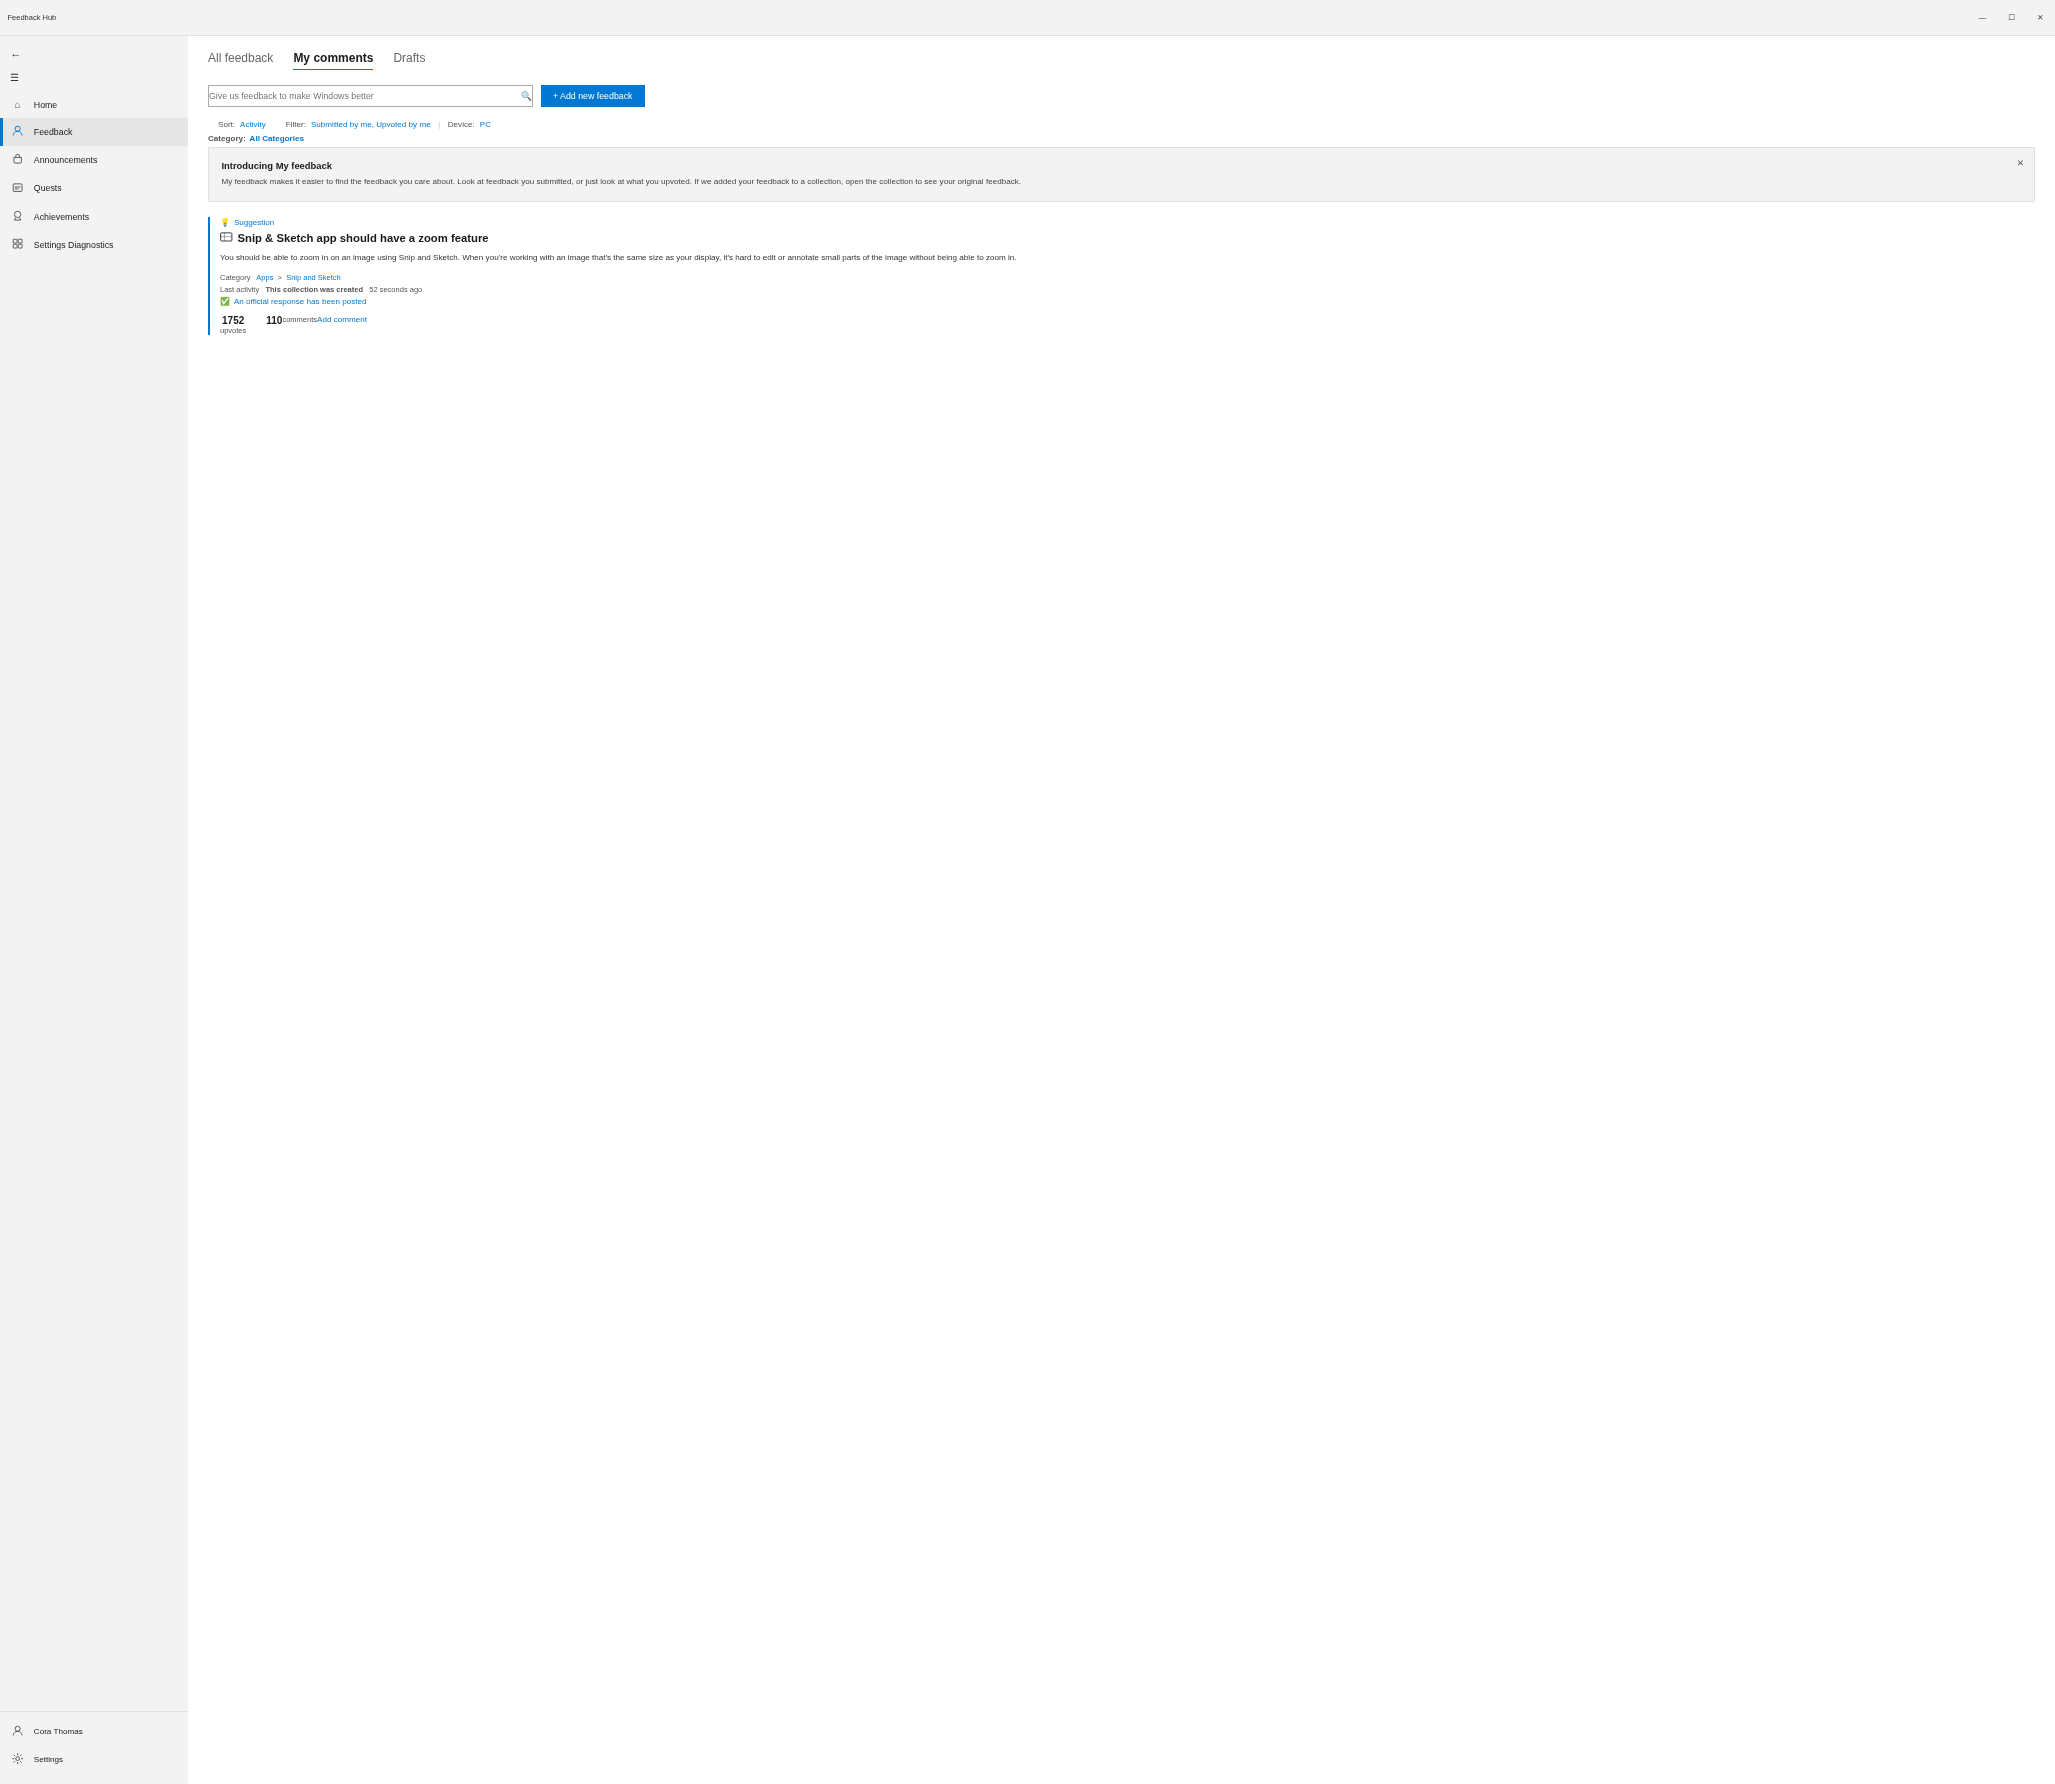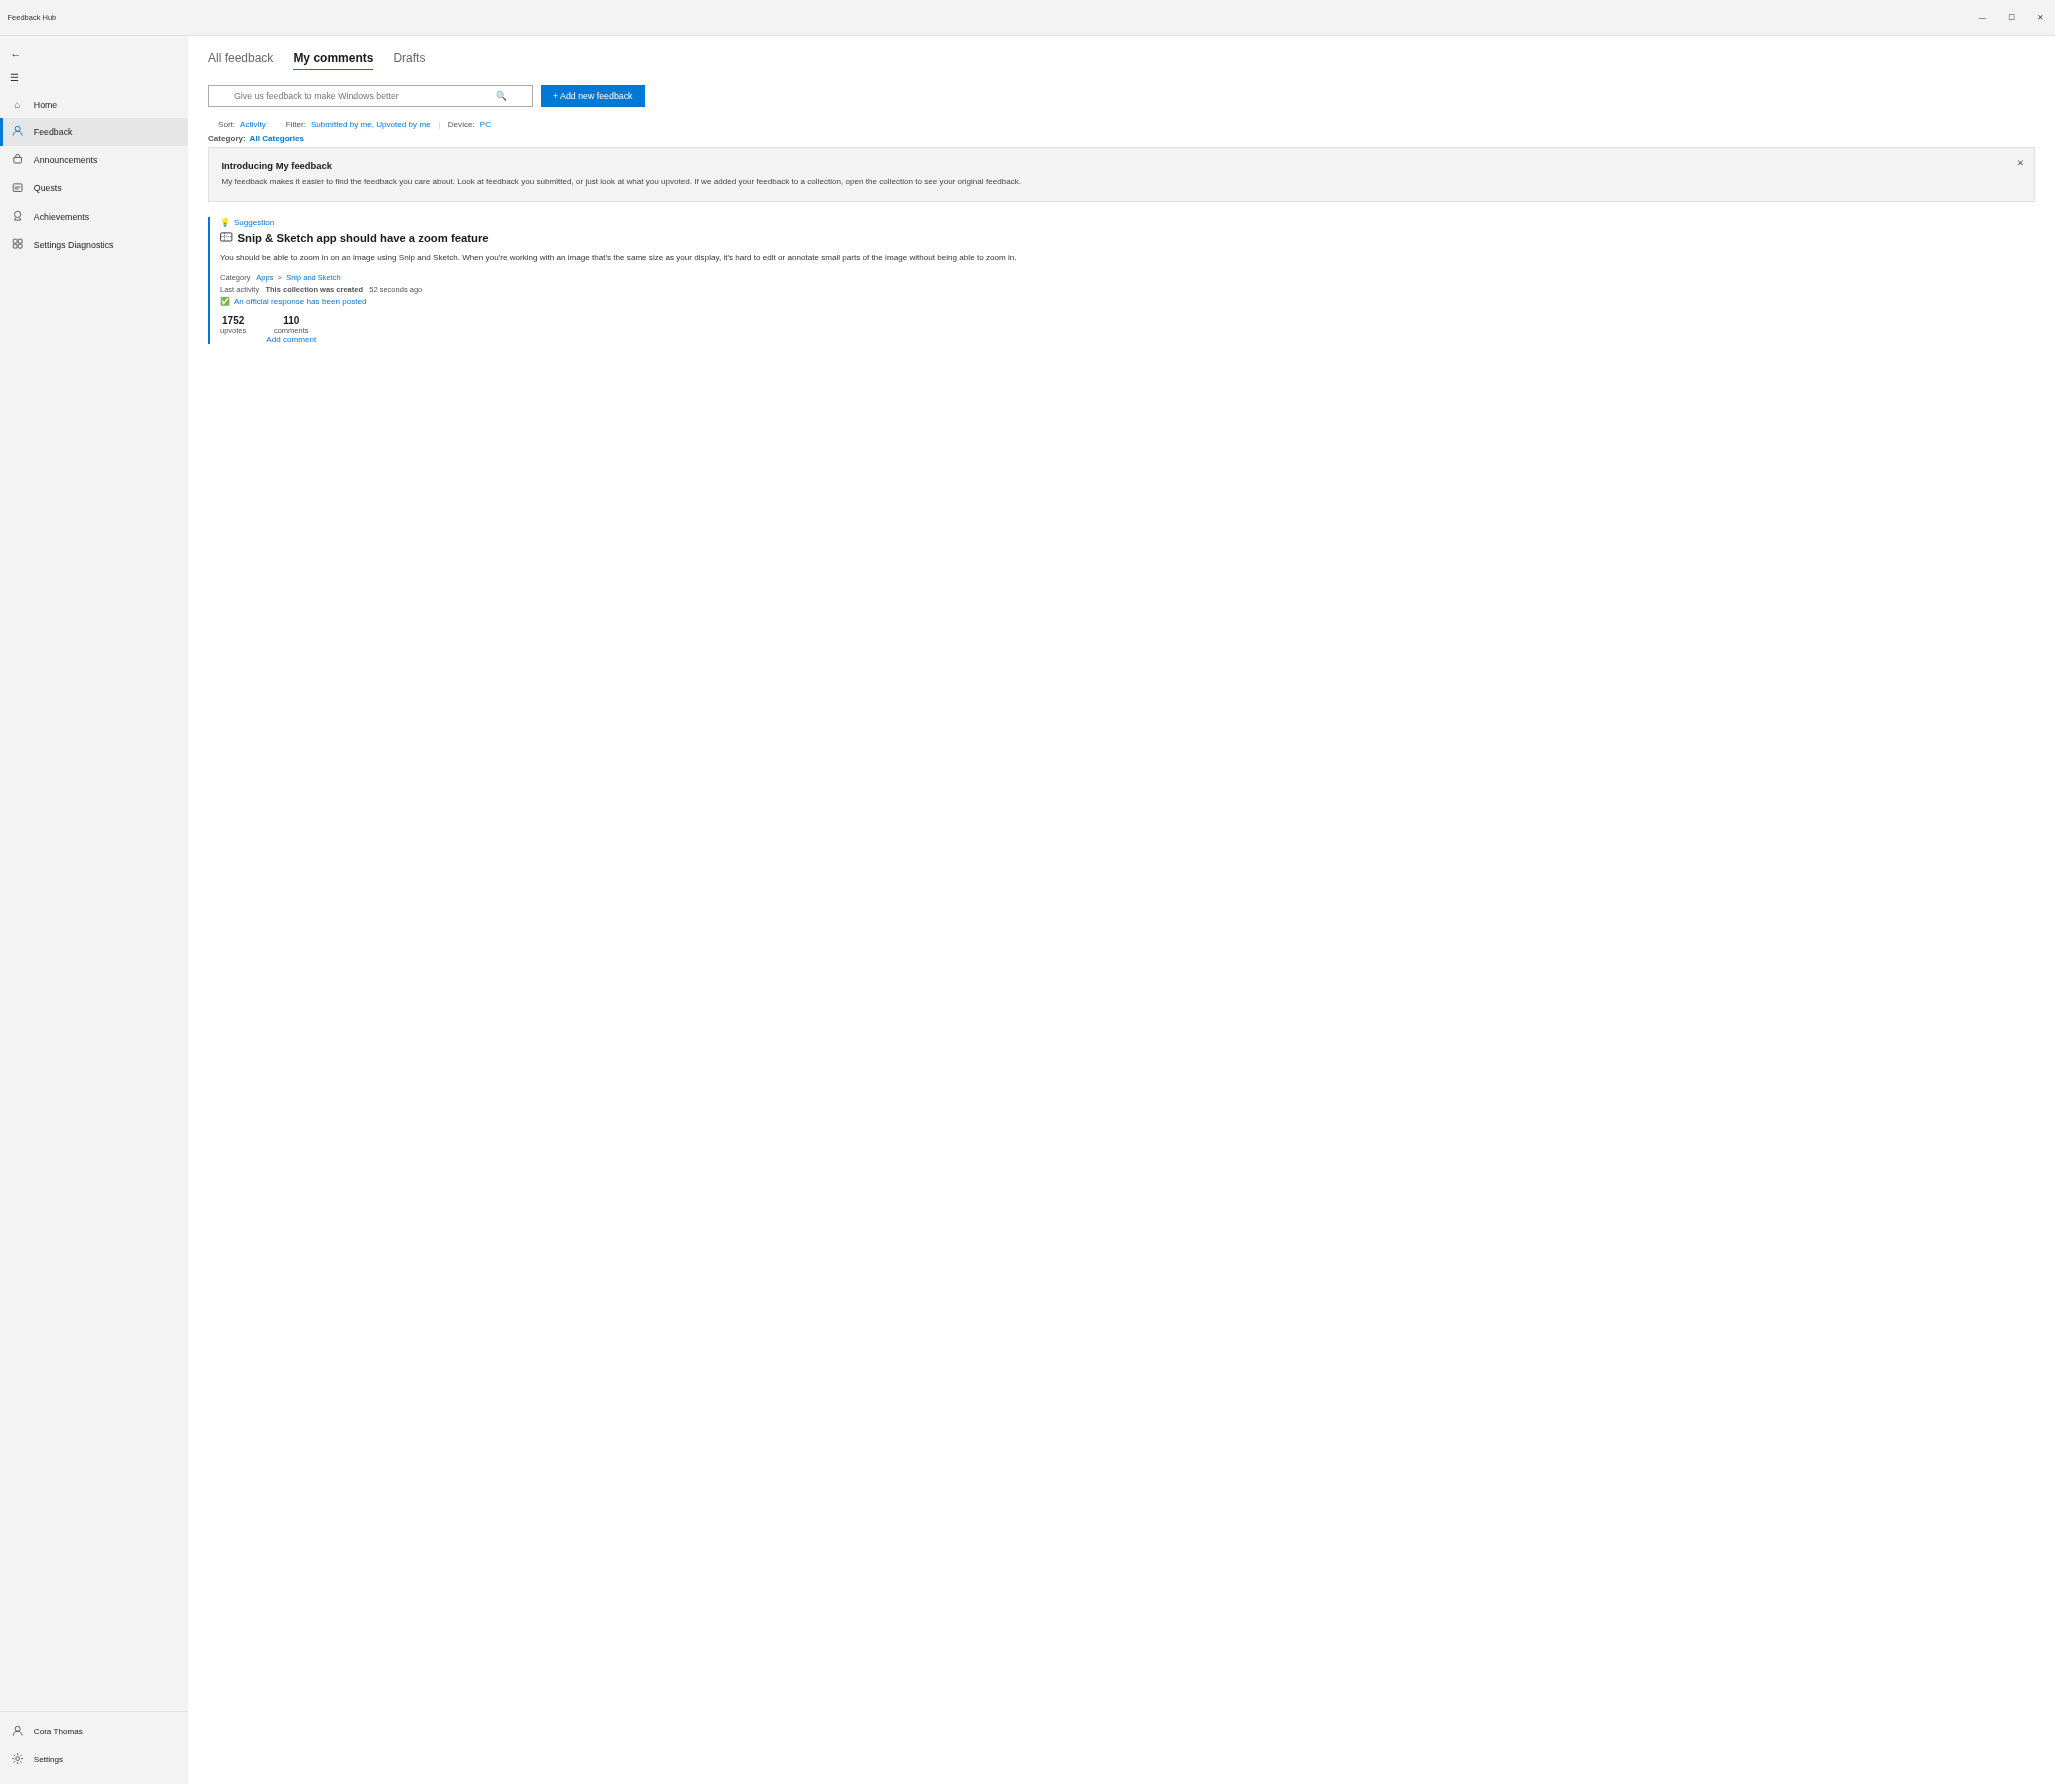--- a/index.html
+++ b/index.html
@@ -64,21 +64,21 @@
     .tab-item {
       font-size: 12px; cursor: pointer; padding-bottom: 3.8px; color: #666;
       border-bottom: 1.9px solid transparent; background: none; border-top: none; border-left: none; border-right: none;
     }
     .tab-item.active { color: #1a1a1a; font-weight: 600; border-bottom: 1.9px solid #0078d4; }
 
     
     .search-row { display: flex; align-items: center; gap: 7.5px; margin-bottom: 12.5px; }
     .search-box {
       display: flex; align-items: center; border: 0.6px solid #aaa; background: #fff;
-      padding: 5px 25px; flex: 1; max-width: 325px;
+      padding: 5px 0; flex: 1; max-width: 325px;
     }
     .search-input {
       border: none; outline: none; font-size: 8.8px; color: #888; flex: 1; background: transparent;
     }
     .search-icon { color: #555; font-size: 8.8px; }
     .add-btn {
       background: #0078d4; color: #fff; border: none; padding: 6.3px 12.5px;
       font-size: 8.8px; cursor: pointer; display: flex; align-items: center; gap: 3.8px;
     }
 
@@ -109,21 +109,21 @@
     .feedback-title-icon { font-size: 10px; }
     .feedback-desc { font-size: 8.1px; color: #333; line-height: 1.6; margin-bottom: 8.8px; }
     .feedback-meta { font-size: 7.5px; color: #555; margin-bottom: 2.5px; }
     .feedback-meta a, .meta-link { color: #0078d4; text-decoration: none; cursor: pointer; }
     .feedback-response { display: flex; align-items: center; gap: 3.8px; color: #0078d4; font-size: 8.1px; margin-bottom: 8.8px; cursor: pointer; }
 
     .feedback-stats { display: flex; gap: 20px; align-items: flex-start; margin-top: 2.5px; }
     .stat-block { display: flex; flex-direction: column; align-items: center; }
     .stat-number { font-size: 10px; font-weight: 700; }
     .stat-label { font-size: 7.5px; color: #555; }
-    .comment-block { display: flex; flex-direction: column; align-items: center; }
+    .comment-block { display: flex; flex-direction: row; }
     .add-comment-link { color: #0078d4; font-size: 8.1px; cursor: pointer; text-decoration: none; }
   </style>
 </head>
 <body>
 
 <div class="window">
 
   <div class="titlebar">
     <span class="titlebar-title">Feedback Hub</span>
     <div class="titlebar-controls">

